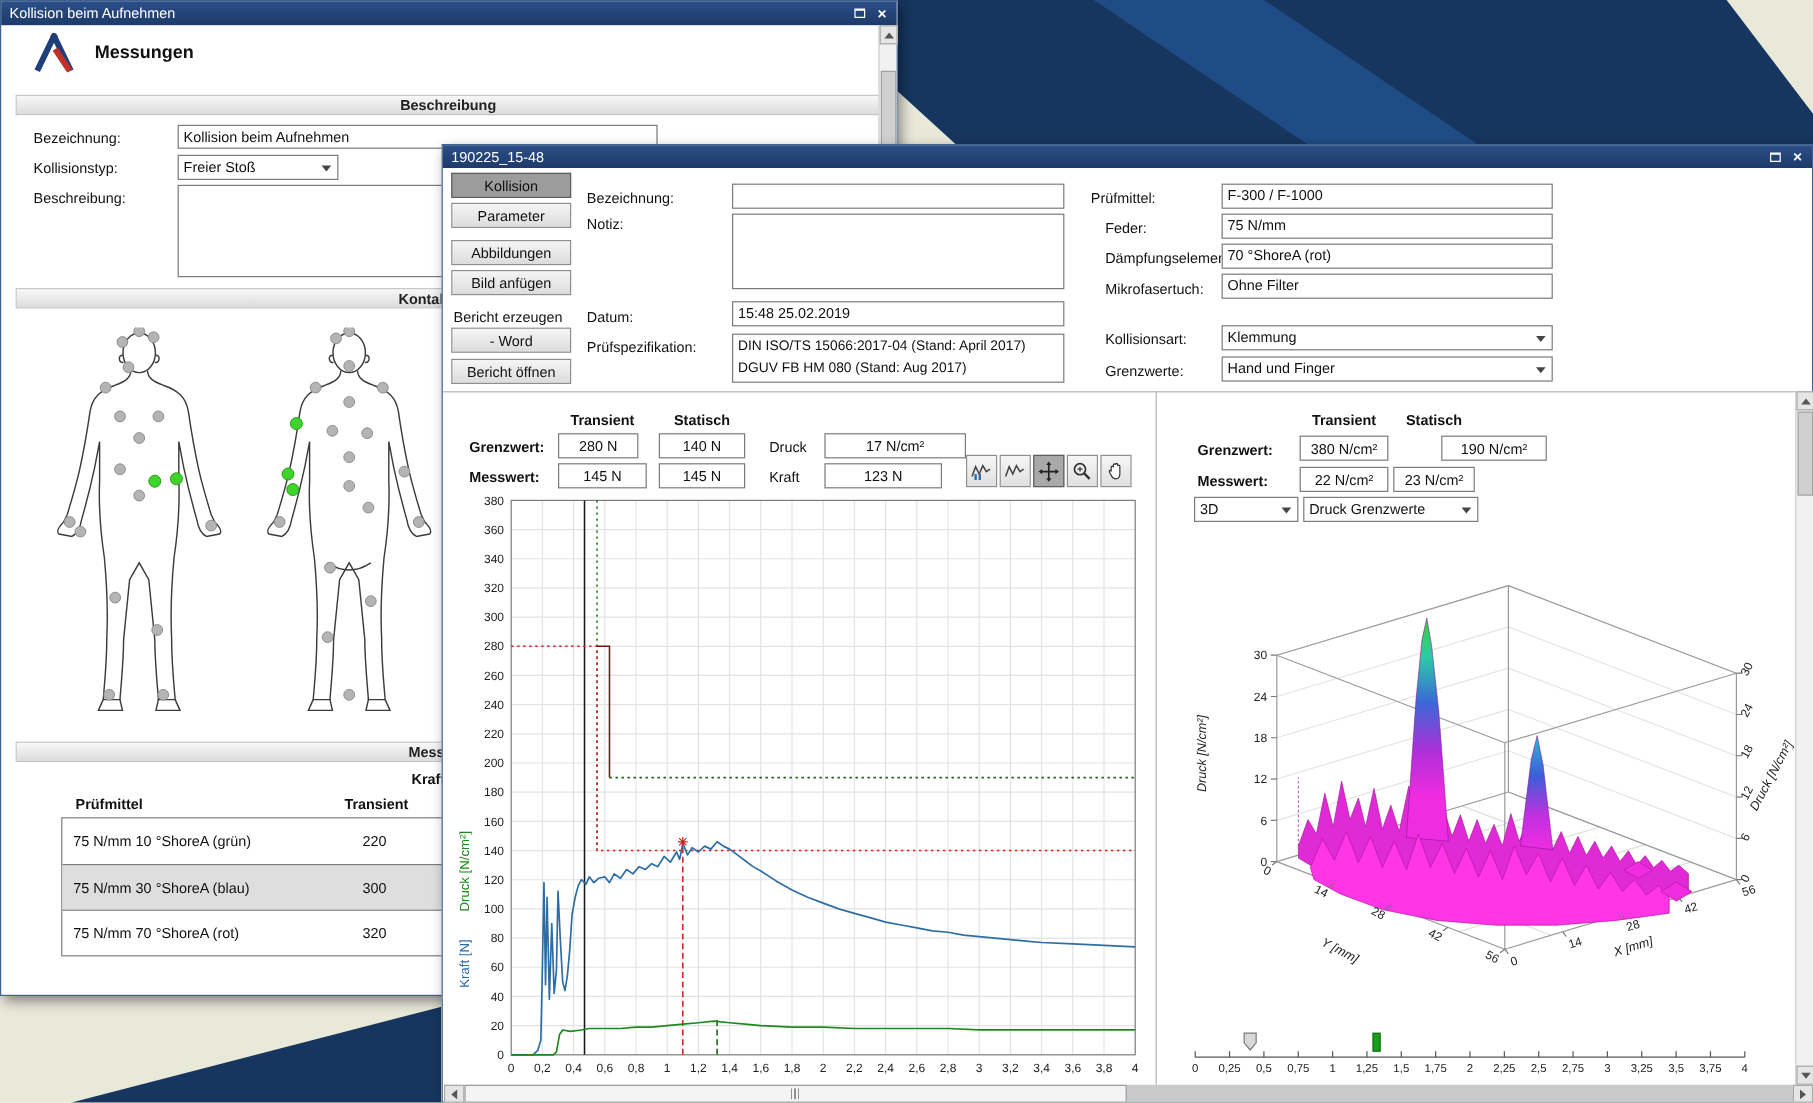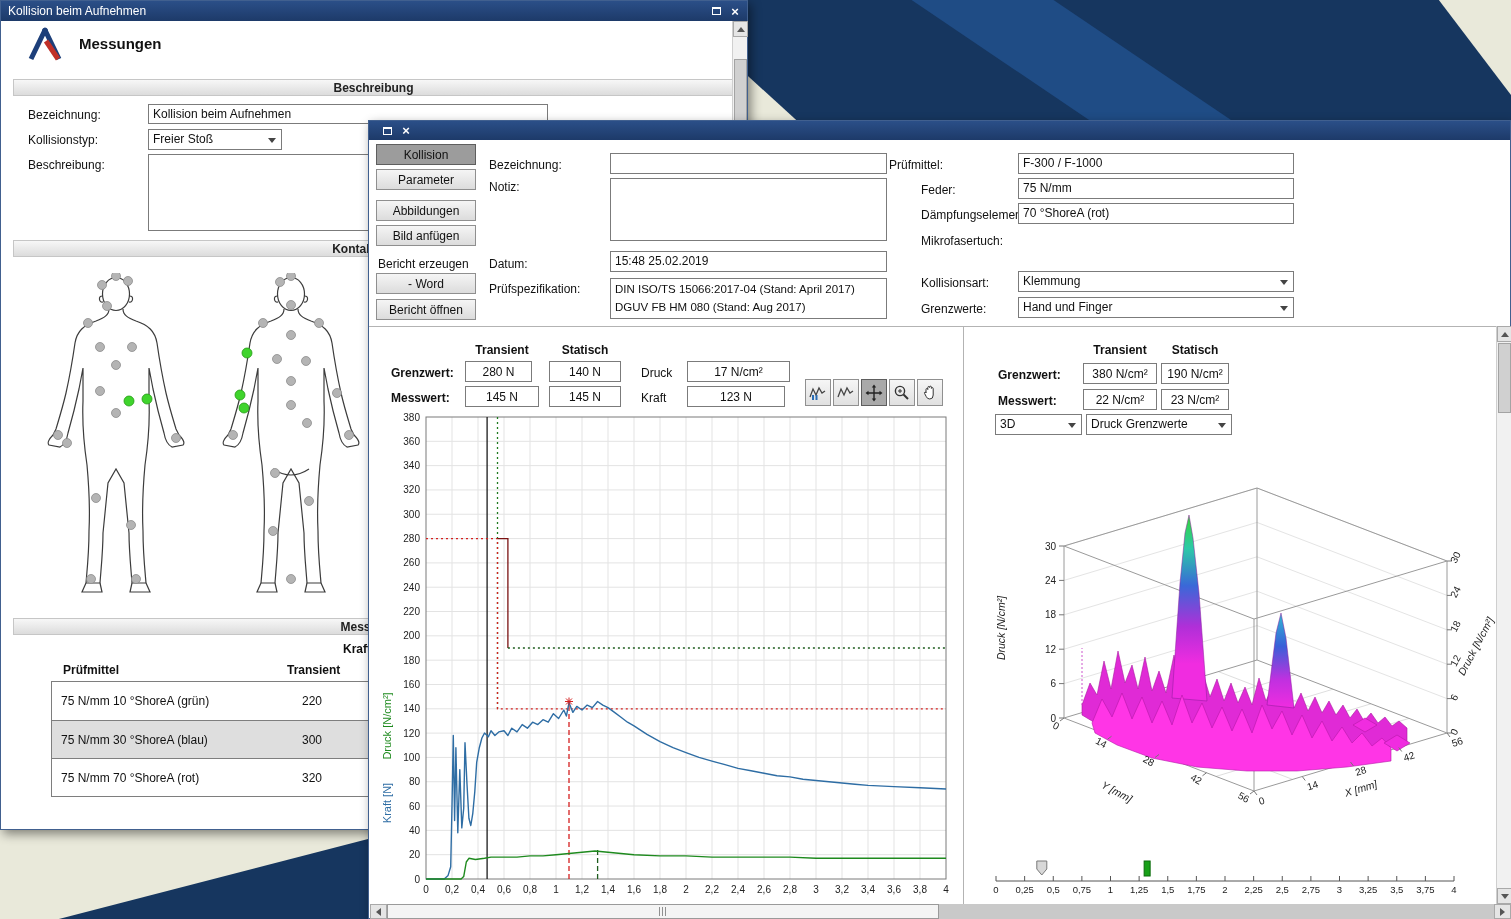--- a/index.html
+++ b/index.html
@@ -202,20 +202,21 @@
         </div>
       <div class="sb-thumb" style="left:1px;top:38px;width:13px;height:110px"></div>
       <div class="sb-btn" style="left:0;bottom:0;width:15px;height:16px">
           <span class="tri-down"></span>
         </div>
     </div>
   </div>
 
   <div class="win" id="win2" style="left:368px;top:120px;width:1143px;height:799px">
     <div class="titlebar" style="height:19px">
+      <span class="tb-title">190225_15-48</span>
       <span class="tb-btn tb-max">
           <i></i>
         </span>
       <span class="tb-btn tb-close">×</span>
     </div>
 
     <div class="btn sel" style="left:7px;top:23px">
         <span>Kollision</span>
       </div>
     <div class="btn" style="left:7px;top:48px">
@@ -240,27 +241,28 @@
     <span class="label" style="left:120px;top:59px">Notiz:</span>
     <div class="ibox" style="left:241px;top:57px;width:277px;height:63px"><span></span></div>
     <span class="label" style="left:120px;top:136px">Datum:</span>
     <div class="ibox" style="left:241px;top:130px;width:277px;height:21px"><span>15:48 25.02.2019</span></div>
     <span class="label" style="left:120px;top:161px">Prüfspezifikation:</span>
     <div class="ibox" style="left:241px;top:157px;width:277px;height:41px">
       <span class="spec-line">DIN ISO/TS 15066:2017-04 (Stand: April 2017)</span>
       <span class="spec-line">DGUV FB HM 080 (Stand: Aug 2017)</span>
     </div>
 
-    <span class="label" style="left:520px;top:37px">Prüfmittel:</span>
+    <span class="label" style="left:540px;top:37px">Prüfmittel:</span>
     <div class="ibox" style="left:649px;top:32px;width:276px;height:21px"><span>F-300 / F-1000</span></div>
     <span class="label" style="left:552px;top:62px">Feder:</span>
     <div class="ibox" style="left:649px;top:57px;width:276px;height:21px"><span>75 N/mm</span></div>
     <span class="label" style="left:552px;top:87px">Dämpfungselement:</span>
     <div class="ibox" style="left:649px;top:82px;width:276px;height:21px"><span>70 °ShoreA (rot)</span></div>
     <span class="label" style="left:552px;top:113px">Mikrofasertuch:</span>
+    <div class="ibox" style="left:649px;top:107px;width:276px;height:21px"><span>Ohne Filter</span></div>
     <span class="label" style="left:552px;top:155px">Kollisionsart:</span>
     <div class="dd" style="left:649px;top:150px;width:276px;height:21px">
       <span>Klemmung</span>
       <span class="arr"></span>
     </div>
     <span class="label" style="left:552px;top:181px">Grenzwerte:</span>
     <div class="dd" style="left:649px;top:176px;width:276px;height:21px">
       <span>Hand und Finger</span>
       <span class="arr"></span>
     </div>
@@ -278,21 +280,21 @@
         <span>140 N</span>
       </div>
     <span class="label bold" style="left:22px;top:270px">Messwert:</span>
     <div class="vbox" style="left:96px;top:265px;width:74px;height:21px">
         <span>145 N</span>
       </div>
     <div class="vbox" style="left:180px;top:265px;width:72px;height:21px">
         <span>145 N</span>
       </div>
     <span class="label" style="left:272px;top:245px">Druck</span>
-    <div class="vbox" style="left:318px;top:240px;width:103px;height:21px">
+    <div class="vbox" style="left:318px;top:240px;width:118px;height:21px">
         <span>17 N/cm²</span>
       </div>
     <span class="label" style="left:272px;top:270px">Kraft</span>
     <div class="vbox" style="left:318px;top:265px;width:98px;height:21px">
         <span>123 N</span>
       </div>
 
     <div class="tool-btn" style="left:436px">
       <svg width="18" height="18" viewBox="0 0 18 18">
         <polyline points="1,13 4,5 7,11 10,4 13,9 16,7" fill="none" stroke="#444" stroke-width="1.3"></polyline>
@@ -417,21 +419,21 @@
         <text x="14" y="313" class="axtitle" fill="#1e8a1e" text-anchor="middle" transform="rotate(-90 14 313)">Druck [N/cm²]</text>
         <text x="14" y="390" class="axtitle" fill="#2e6da4" text-anchor="middle" transform="rotate(-90 14 390)">Kraft [N]</text>
       </svg>
 
     <span class="label bold" style="left:714px;top:222px;width:74px;text-align:center">Transient</span>
     <span class="label bold" style="left:790px;top:222px;width:72px;text-align:center">Statisch</span>
     <span class="label bold" style="left:629px;top:247px">Grenzwert:</span>
     <div class="vbox" style="left:714px;top:242px;width:74px;height:21px">
         <span>380 N/cm²</span>
       </div>
-    <div class="vbox" style="left:792px;top:242px;width:68px;height:21px">
+    <div class="vbox" style="left:832px;top:242px;width:88px;height:21px">
         <span>190 N/cm²</span>
       </div>
     <span class="label bold" style="left:629px;top:273px">Messwert:</span>
     <div class="vbox" style="left:714px;top:268px;width:74px;height:21px">
         <span>22 N/cm²</span>
       </div>
     <div class="vbox" style="left:792px;top:268px;width:68px;height:21px">
         <span>23 N/cm²</span>
       </div>
     <div class="dd" style="left:626px;top:293px;width:87px;height:21px">

